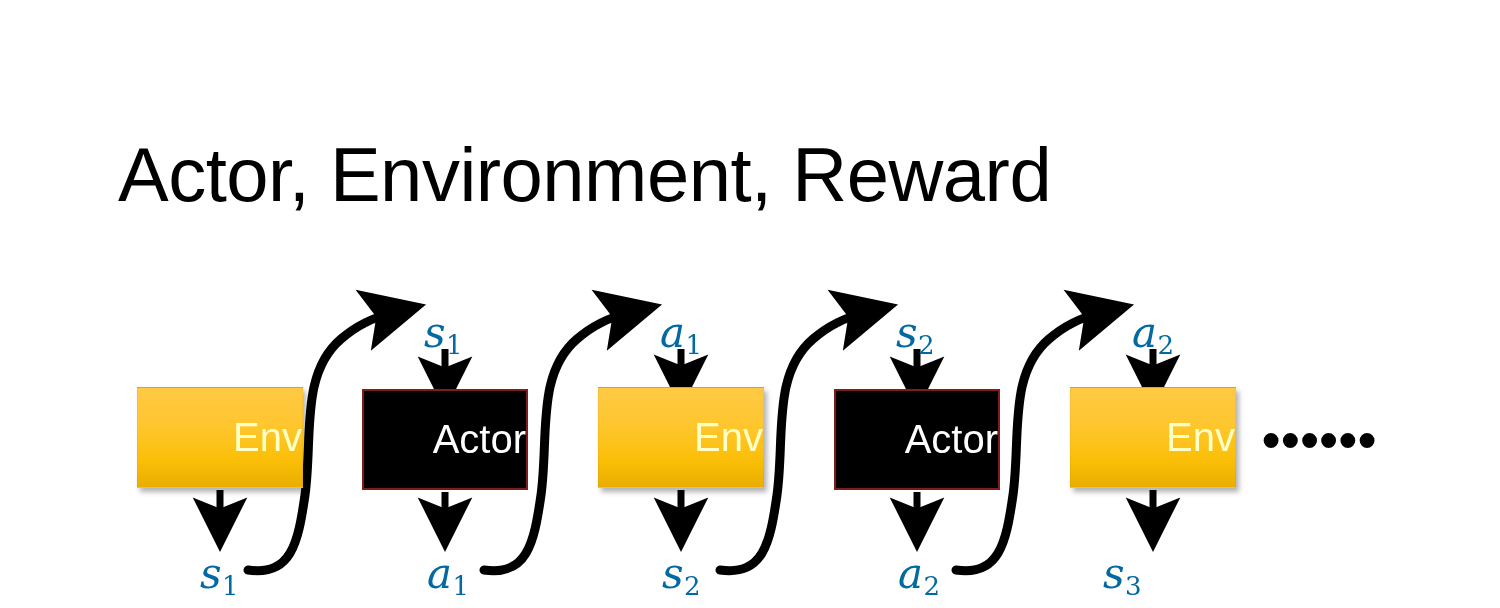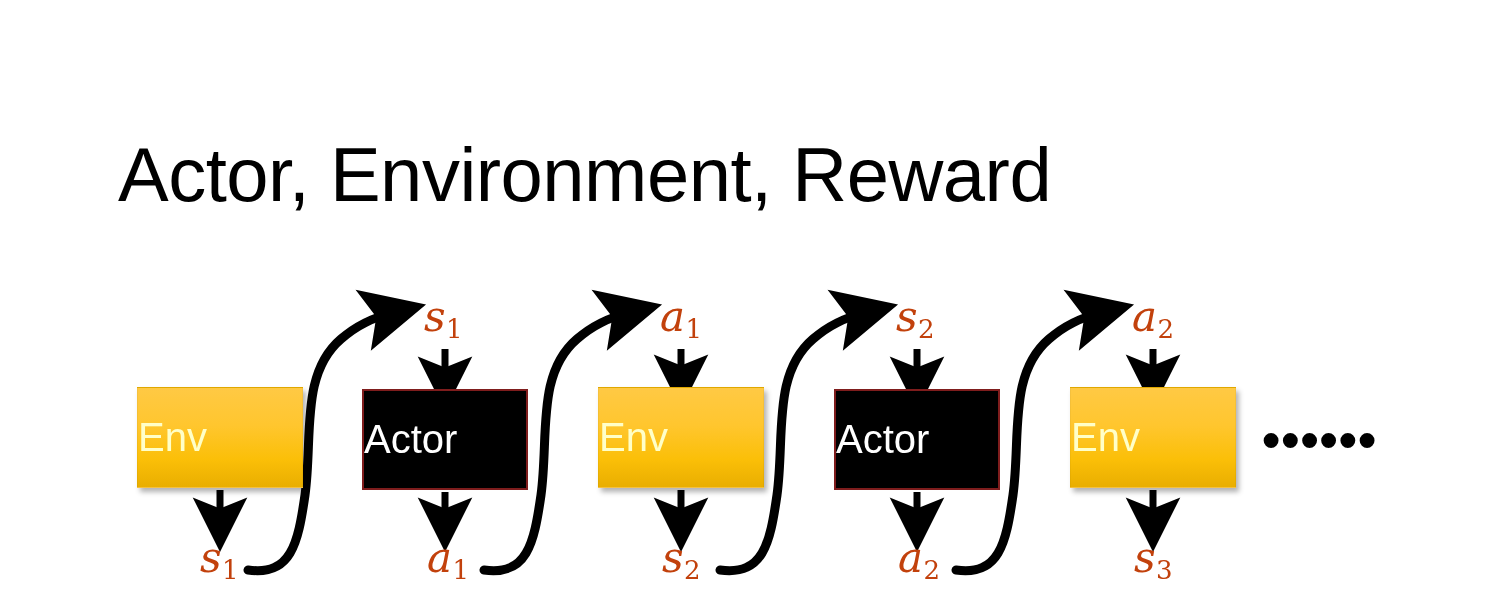--- a/index.html
+++ b/index.html
@@ -49,21 +49,21 @@
   }
 
   
   .node {
     position: absolute;
     width: 166px;
     height: 101px;
     box-sizing: border-box;
     display: flex;
     align-items: center;
-    justify-content: flex-start;
+    justify-content: flex-end;
     font-family: "Liberation Sans", sans-serif;
     font-size: 40px;
     font-weight: 400;
     line-height: 1;
     user-select: none;
   }
 
   .node.env {
     background: linear-gradient(to bottom, #FFC944 0%, #FFC62E 38%, #FBBF08 72%, #E9AE00 100%);
     color: #FFFFC8;
@@ -83,23 +83,24 @@
     transform: translateY(-1px);
   }
 
   
   .var-label {
     position: absolute;
     font-family: "DejaVu Serif", serif;
     font-style: italic;
     font-size: 42px;
     line-height: 1;
-    color: #c2410c;
+    color: #0369a1;
     white-space: nowrap;
     user-select: none;
+    margin-top: 16px;
   }
   .var-label sub {
     font-size: 0.62em;
     font-style: normal;
     vertical-align: baseline;
     position: relative;
     bottom: -0.26em;
     left: 0.02em;
     font-family: "DejaVu Serif", serif;
   }
@@ -198,18 +199,18 @@
     <div class="var-label" style="left:1132px; top:296px;"><span>a</span><sub>2</sub></div>
 
     <div class="var-label" style="left:200px; top:537px;"><span>s</span><sub>1</sub></div>
 
     <div class="var-label" style="left:427px; top:537px;"><span>a</span><sub>1</sub></div>
 
     <div class="var-label" style="left:662px; top:537px;"><span>s</span><sub>2</sub></div>
 
     <div class="var-label" style="left:898px; top:537px;"><span>a</span><sub>2</sub></div>
 
-    <div class="var-label" style="left:1134px; top:537px;"><span>s</span><sub>3</sub></div>
+    <div class="var-label" style="left:1103px; top:537px;"><span>s</span><sub>3</sub></div>
 
     <div id="ellipsis">••••••</div>
 
   </div>
 </div>
 
 </body></html>

